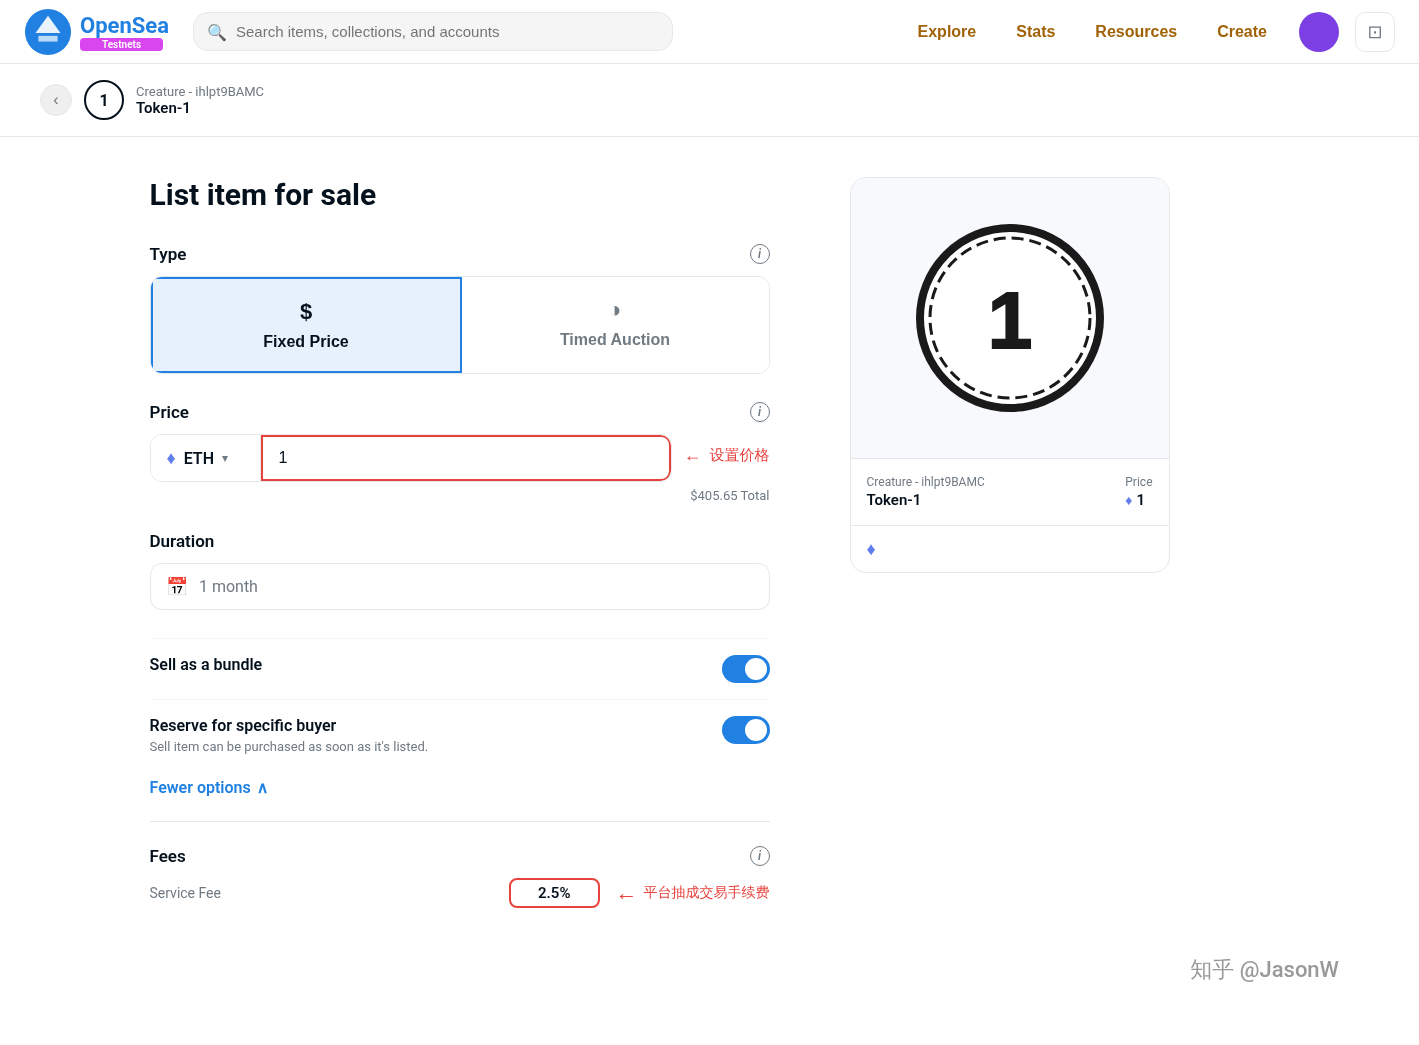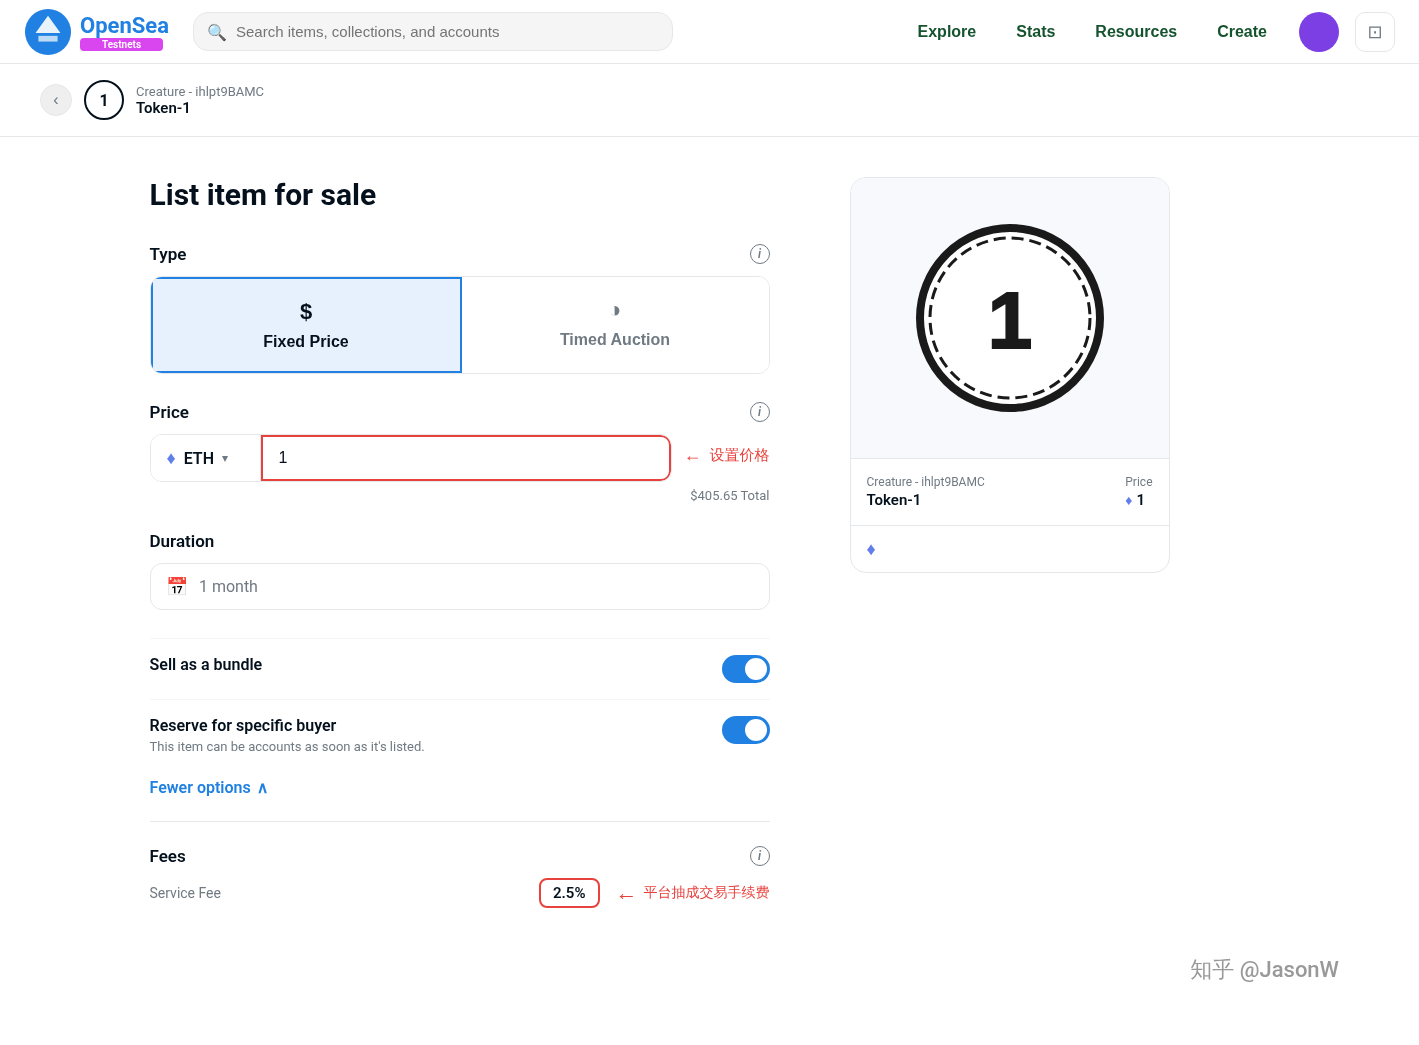--- a/index.html
+++ b/index.html
@@ -24,21 +24,21 @@
       border: 1px solid #e5e8eb; border-radius: 15px;
       font-size: 15px; color: #707a83; outline: none; background: #f5f5f5;
     }
     .nav-search-icon {
       position: absolute; left: 14px; top: 50%; transform: translateY(-50%);
       color: #707a83; font-size: 16px;
     }
     .nav-links { display: flex; gap: 8px; align-items: center; margin-left: 24px; }
     .nav-link {
       padding: 8px 16px; font-size: 16px; font-weight: 600;
-      color: #14532d; cursor: pointer; border-radius: 12px;
+      color: #a16207; cursor: pointer; border-radius: 12px;
       border: none; background: none;
     }
     .nav-avatar {
       width: 40px; height: 40px; border-radius: 50%; background: #7b3fe4;
       margin-left: 8px; cursor: pointer;
     }
     .nav-wallet-icon {
       width: 40px; height: 40px; border: 1px solid #e5e8eb; border-radius: 10px;
       display: flex; align-items: center; justify-content: center;
       margin-left: 8px; cursor: pointer; font-size: 18px; color: #707a83;
@@ -167,21 +167,21 @@
 
     
     .divider { height: 1px; background: #e5e8eb; margin: 16px 0 24px; }
 
     
     .fees-row {
       display: flex; align-items: center; justify-content: space-between; margin-bottom: 8px;
     }
     .service-fee-label { font-size: 14px; color: #707a83; }
     .service-fee-badge {
-      border: 2px solid #e8423d; border-radius: 8px; padding: 4px 12px;
+      border: 2px solid #e8423d; border-radius: 8px; padding: 4px 27px;
       font-size: 15px; font-weight: 600; color: #04111d;
     }
     .fee-annotation-arrow { color: #e8423d; font-size: 22px; }
     .fee-annotation-text { color: #e8423d; font-size: 14px; font-weight: 500; }
 
     
     .complete-btn {
       background: #2081e2; color: #fff;
       border: none; border-radius: 12px;
       padding: 16px 32px; font-size: 18px; font-weight: 600;
@@ -323,21 +323,21 @@
       <div class="toggle-label-block">
         <span class="toggle-label">Sell as a bundle</span>
       </div>
       <div class="toggle"></div>
     </div>
 
     
     <div class="toggle-row">
       <div class="toggle-label-block">
         <span class="toggle-label">Reserve for specific buyer</span>
-        <span class="toggle-sublabel">This item can be accounts as soon as it's listed.</span>
+        <span class="toggle-sublabel">Sell item can be purchased as soon as it's listed.</span>
       </div>
       <div class="toggle"></div>
     </div>
 
     
     <div class="fewer-options">
       <span>Fewer options</span>
       <span>∧</span>
     </div>
 

